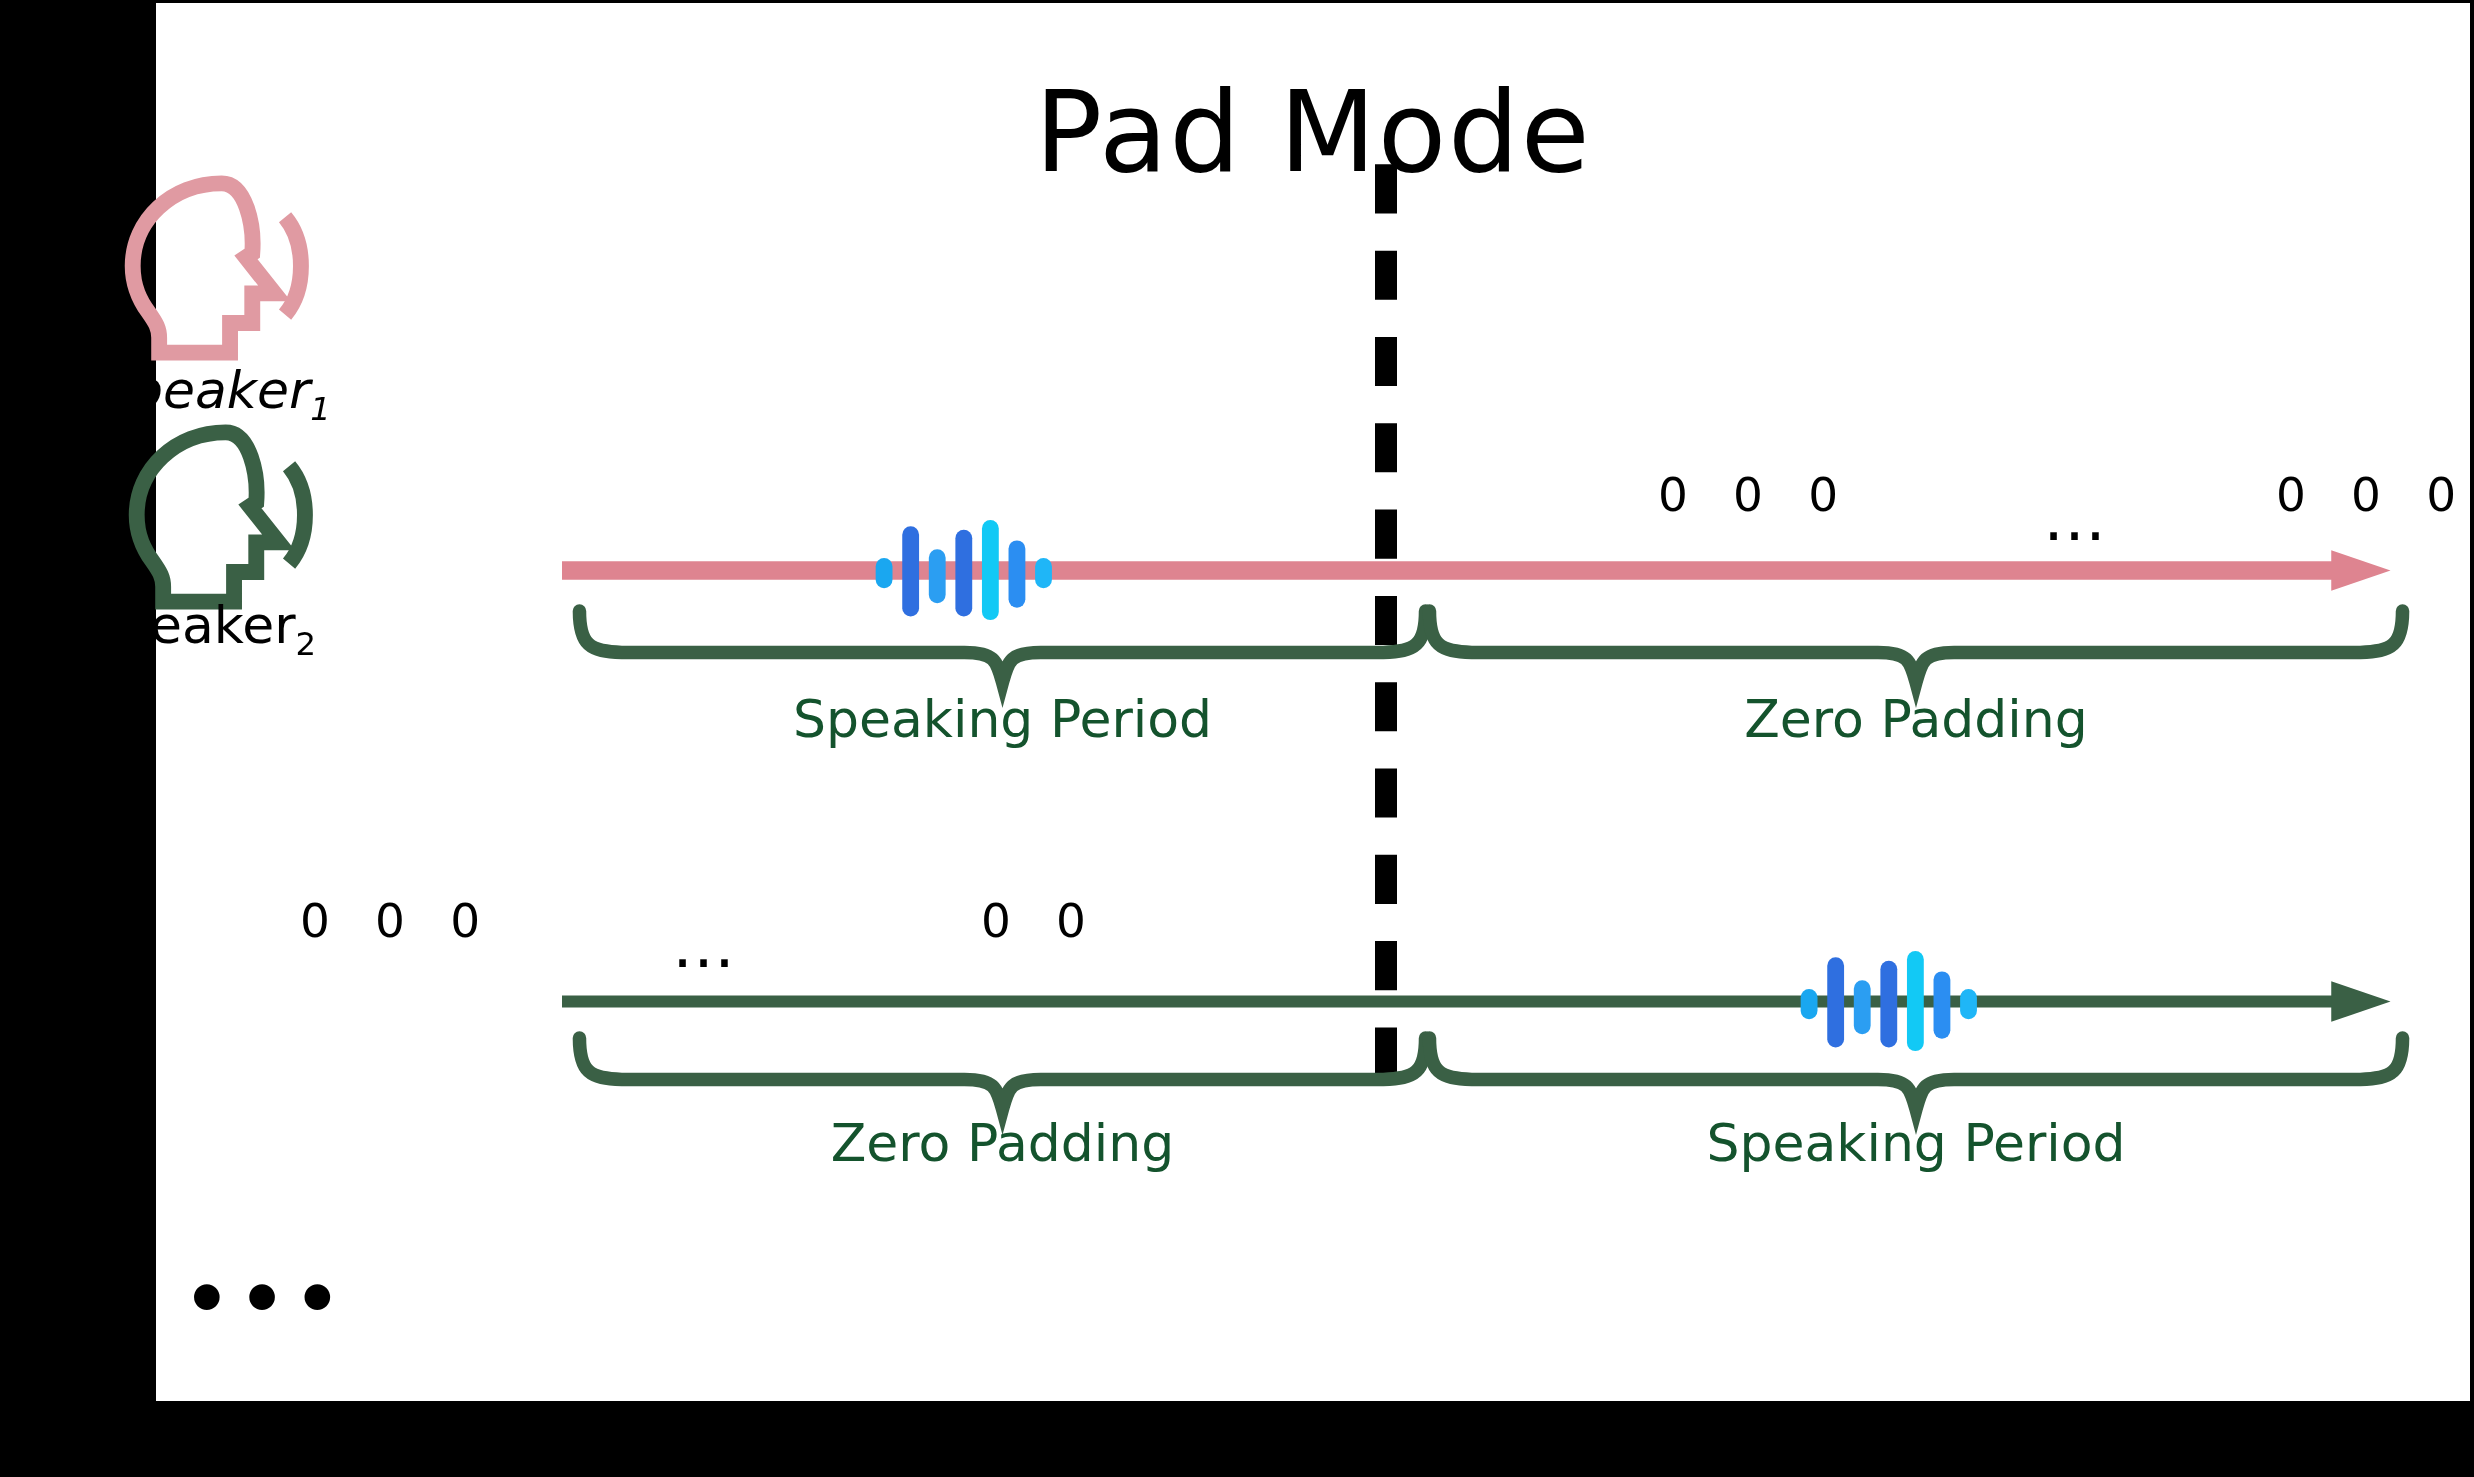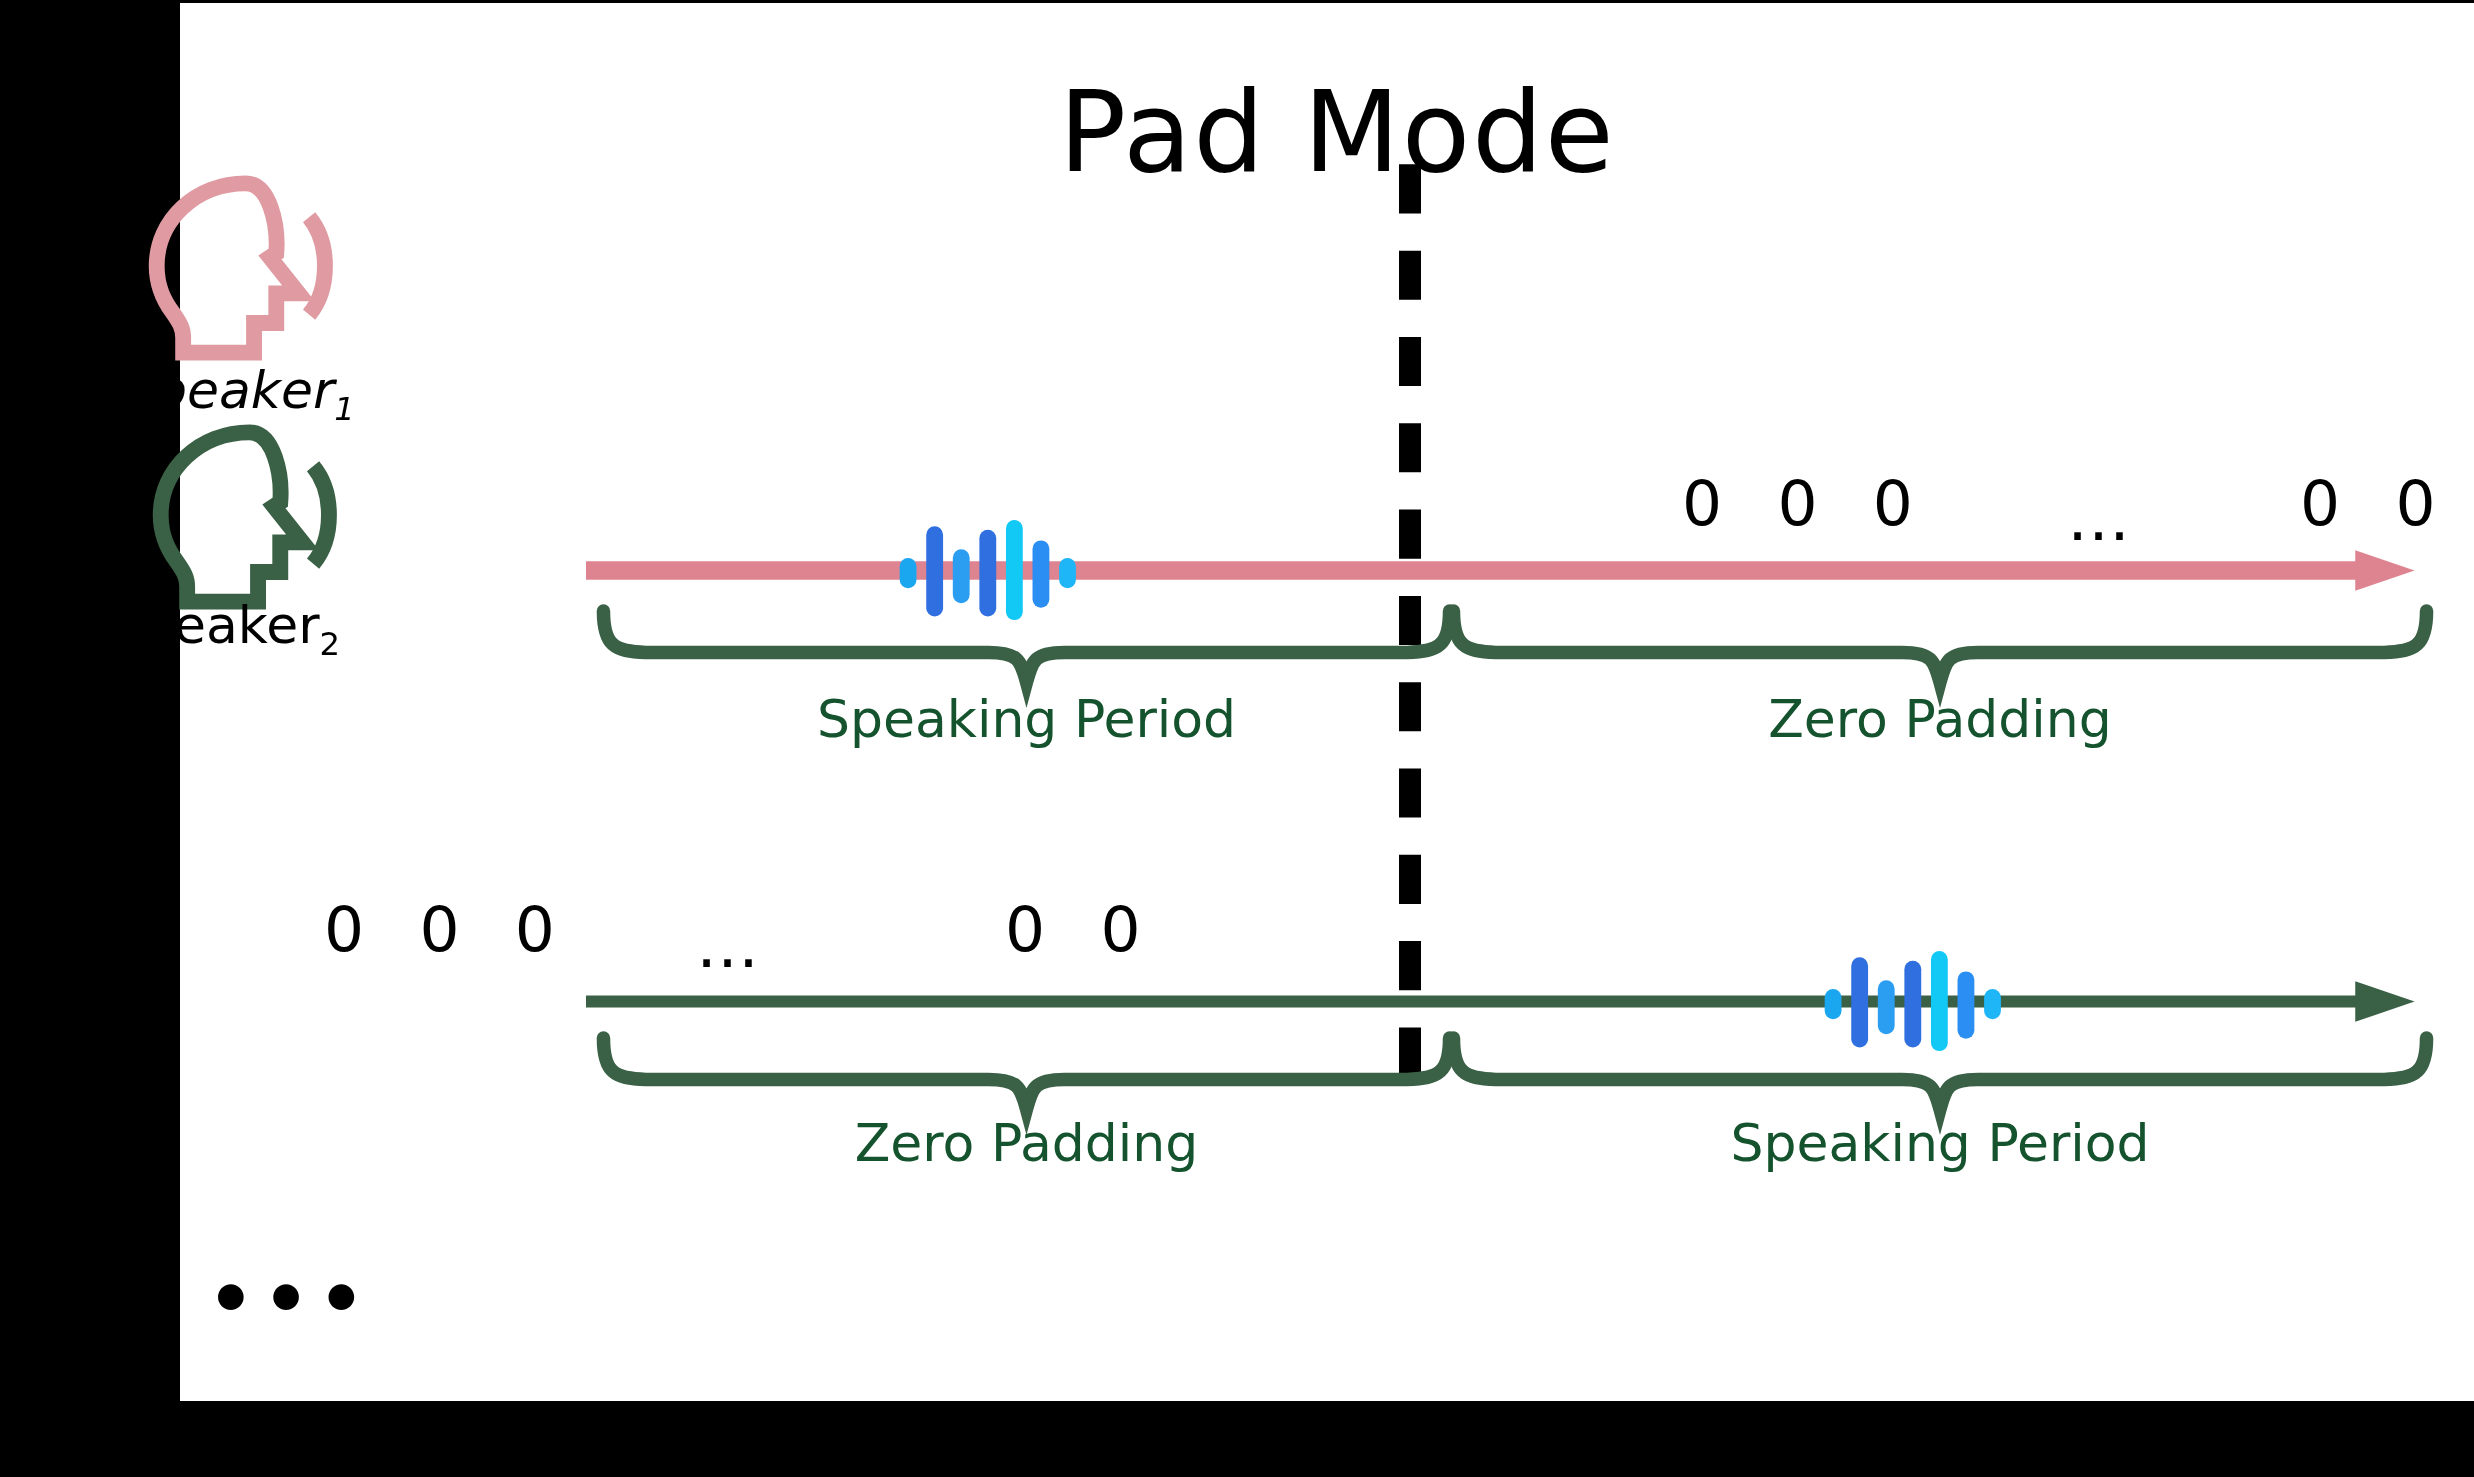--- a/index.html
+++ b/index.html
@@ -1,26 +1,26 @@
 <!DOCTYPE html>
 <html style="font-size:13.5px"><head>
 <meta charset="utf-8">
 <style>
   html,body{margin:0;padding:0;background:#000;}
   body{width:2475px;height:1478px;overflow:hidden;
        font-family:"DejaVu Sans",sans-serif;}
-  #frame{position:relative;width:2221px;height:1478px;background:#000;margin-left:24px;}
+  #frame{position:relative;width:2221px;height:1478px;background:#000;}
   #card{position:absolute;left:156px;top:3.4px;width:2314px;height:1398px;background:#fff;}
   .abs{position:absolute;}
   #title{left:0;top:68px;width:2314px;text-align:center;font-size:112px;color:#000;
          font-family:"DejaVu Sans",sans-serif;font-weight:400;letter-spacing:1.7px;
          line-height:1.1;}
   .spk-label{font-size:52px;color:#000;white-space:nowrap;}
   .spk-label sub{font-size:0.62em;vertical-align:baseline;position:relative;top:12px;}
-  .zeros{font-size:63px;color:#000;white-space:pre;letter-spacing:5.1px;}
+  .zeros{font-size:47px;color:#000;white-space:pre;letter-spacing:5.1px;}
   .dots{font-size:63px;color:#000;letter-spacing:3.4px;}
   .brace-label{font-size:52px;color:#14532d;white-space:nowrap;text-align:center;}
   #bottom-ellipsis{font-size:73px;color:#000;letter-spacing:8.5px;font-weight:700;}
   svg{display:block;overflow:visible;}
 </style>
 </head>
 <body>
 
 <div id="frame">
   <div id="card">

